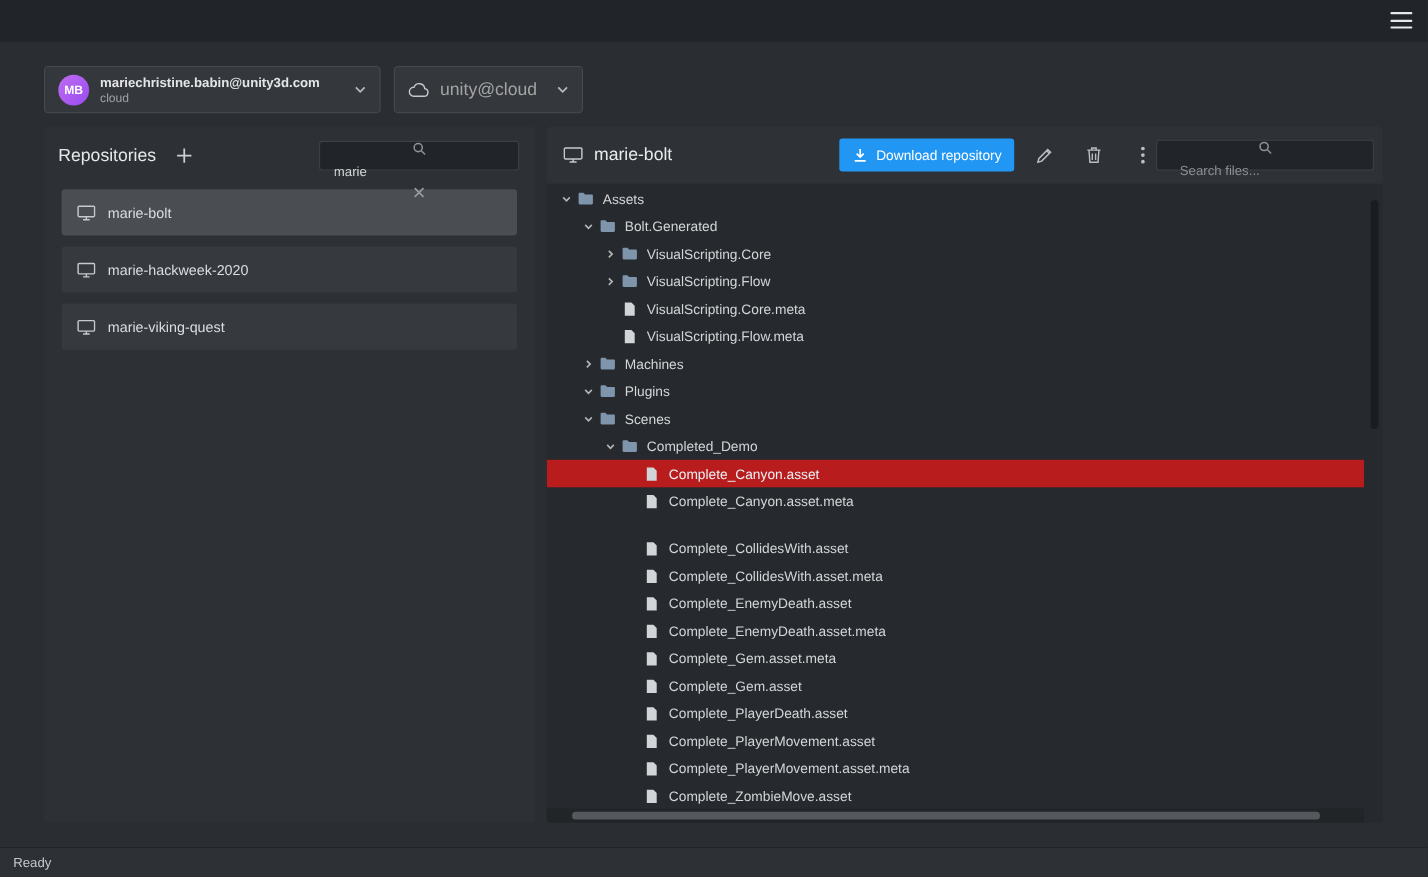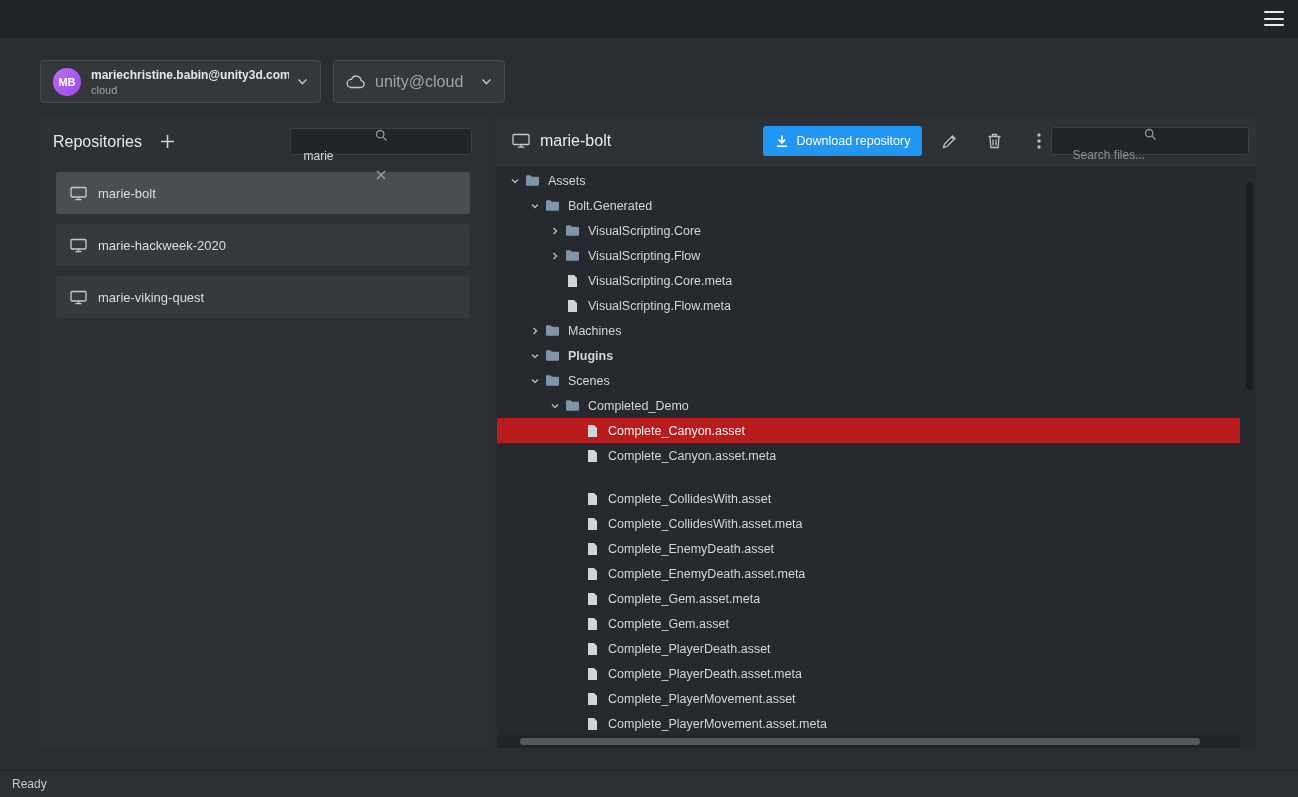--- a/index.html
+++ b/index.html
@@ -15,21 +15,21 @@
   
   .topbar { position:absolute; top:0; left:0; width:100%; height:38px; background:#212428; }
   .hamburger { position:absolute; right:14px; top:11px; width:20px; height:15px;
     display:flex; flex-direction:column; justify-content:space-between; cursor:pointer; }
   .hamburger span { display:block; height:2px; background:#e7e8e9; border-radius:1px; }
 
   
   .account-row { position:absolute; top:60px; left:40px; display:flex; gap:12px; }
   .dropdown { display:flex; align-items:center; background:#34383c; border:1px solid #474b4f;
     border-radius:4px; height:43px; padding:0 12px; cursor:pointer; }
-  .dd-account { width:281px; }
+  .dd-account { width:306px; }
   .avatar { width:28px; height:28px; border-radius:50%;
     background:linear-gradient(135deg,#bf6cf2,#9a4cf0);
     display:flex; align-items:center; justify-content:center;
     font-size:11px; font-weight:bold; color:#fff; flex:none; }
   .acct-text { margin-left:10px; flex:1; min-width:0; overflow:hidden; }
   .acct-email { font-size:12px; font-weight:bold; color:#e4e5e6; white-space:nowrap; }
   .acct-sub { font-size:11px; color:#9fa2a5; margin-top:2px; }
   .dd-chev { margin-left:8px; flex:none; }
   .dd-org { min-width:141px; }
   .org-label { font-size:16px; color:#a3a3a3; margin:0 10px 0 9px; white-space:nowrap; }
@@ -306,21 +306,21 @@
               <path d="M3.5 2 6.5 5 3.5 8"></path>
             </svg>
           </span>
           <span class="tree-icon">
             <svg width="15" height="13" viewBox="0 0 15 13">
               <path d="M1 2.2Q1 1.2 2 1.2H5.4L6.9 2.8H13Q14 2.8 14 3.8V10.8Q14 11.8 13 11.8H2Q1 11.8 1 10.8Z" fill="#7f95ab"></path>
             </svg>
           </span>
           <span class="tree-label">Machines</span>
         </div>
-        <div class="tree-row" style="padding-left: 28px; font-weight: bold;">
+        <div class="tree-row" style="padding-left: 28px;">
           <span class="chev-slot">
             <svg width="10" height="10" viewBox="0 0 10 10" fill="none" stroke="#b3b6b9" stroke-width="1.5">
               <path d="M2 3.5 5 6.5 8 3.5"></path>
             </svg>
           </span>
           <span class="tree-icon">
             <svg width="15" height="13" viewBox="0 0 15 13">
               <path d="M1 2.2Q1 1.2 2 1.2H5.4L6.9 2.8H13Q14 2.8 14 3.8V10.8Q14 11.8 13 11.8H2Q1 11.8 1 10.8Z" fill="#7f95ab"></path>
             </svg>
           </span>
@@ -425,29 +425,20 @@
           <span class="tree-label">Complete_Gem.asset</span>
         </div>
         <div class="tree-row" style="padding-left: 68px;">
           <span class="chev-slot"></span>
           <span class="tree-icon">
             <svg width="11" height="14" viewBox="0 0 11 14">
               <path d="M1 1h6l3 3v9H1z" fill="#d2d5d8"></path>
             </svg>
           </span>
           <span class="tree-label">Complete_PlayerDeath.asset</span>
-        </div>
-        <div class="tree-row" style="padding-left: 68px;">
-          <span class="chev-slot"></span>
-          <span class="tree-icon">
-            <svg width="11" height="14" viewBox="0 0 11 14">
-              <path d="M1 1h6l3 3v9H1z" fill="#d2d5d8"></path>
-            </svg>
-          </span>
-          <span class="tree-label">Complete_PlayerDeath.asset.meta</span>
         </div>
         <div class="tree-row" style="padding-left: 68px;">
           <span class="chev-slot"></span>
           <span class="tree-icon">
             <svg width="11" height="14" viewBox="0 0 11 14">
               <path d="M1 1h6l3 3v9H1z" fill="#d2d5d8"></path>
             </svg>
           </span>
           <span class="tree-label">Complete_PlayerMovement.asset</span>
         </div>

